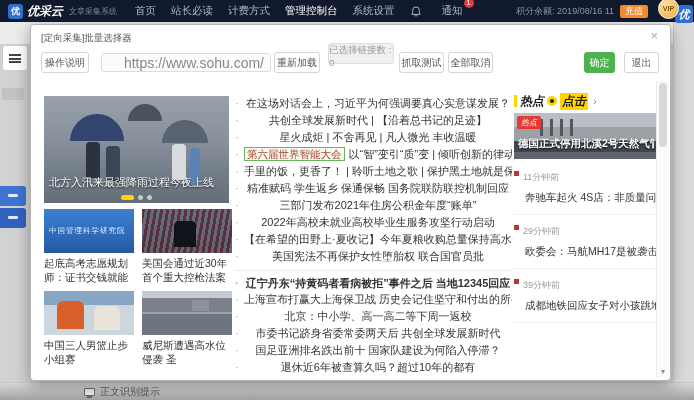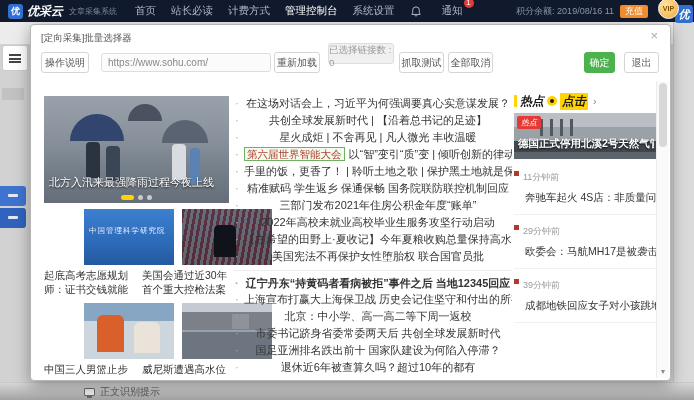--- a/index.html
+++ b/index.html
@@ -46,21 +46,21 @@
   
   .modal { position:absolute; left:30px; top:24px; width:641px; height:357px; background:#fff;
     border:1px solid #b5b5b5; border-radius:4px; box-shadow:0 4px 16px rgba(0,0,0,.35); z-index:5; }
   .modal-title { position:absolute; left:10px; top:7px; font-size:9.5px; color:#555; }
   .modal-close { position:absolute; right:12px; top:4px; font-size:13px; color:#aaa; cursor:pointer; line-height:14px; }
 
   .tb-btn { position:absolute; top:27px; height:21px; font-size:10px; color:#555; background:#fff;
     border:1px solid #d5d5d5; border-radius:3px; cursor:pointer; font-family:inherit; padding:0; }
   .tb-help   { left:10px;  width:48px; }
   .tb-url    { position:absolute; top:28px; left:70px; width:170px; height:19px; background:#fbfbfb;
-    border:1px solid #ddd; border-radius:3px; color:#888; font-size:10px; padding:0 6px; font-family:inherit; }
+    border:1px solid #ddd; border-radius:3px; color:#888; font-size:14px; padding:0 6px; font-family:inherit;text-align:right; }
   .tb-reload { left:243px; width:46px; }
   .tb-count  { position:absolute; top:18px; left:297px; width:66px; height:21px; background:#f0f0f0;
     border:1px solid #ddd; border-radius:3px; color:#999; font-size:9.5px; display:grid; place-items:center; }
   .tb-test   { left:368px; width:45px; }
   .tb-cancel { left:417px; width:45px; }
   .tb-ok     { left:553px; width:31px; background:var(--accent-green,#4db14d); border-color:var(--accent-green,#4db14d); color:#fff; }
   .tb-exit   { left:593px; width:35px; }
 
   .content { position:absolute; top:56px; left:1px; right:1px; bottom:2px; background:#fff; overflow:hidden; }
 
@@ -77,21 +77,21 @@
   .f3 { left:128px; top:48px; background:#d8dbdf; } .f4 { left:146px; top:52px; background:#5b82b4; width:10px; }
   .carousel-caption { position:absolute; left:5px; right:5px; bottom:13px; color:#fff; font-size:11px;
     text-shadow:0 1px 2px rgba(0,0,0,.85); white-space:nowrap; overflow:hidden; }
   .dots { position:absolute; bottom:3px; left:0; right:0; display:flex; justify-content:center; gap:4px; cursor:pointer; }
   .dot { width:5px; height:5px; border-radius:50%; background:#c9c9c9; }
   .dot.active { width:13px; border-radius:3px; background:var(--accent-yellow,#ffd400); }
 
   .thumbs { position:absolute; left:12px; top:128px; width:188px; display:grid;
     grid-template-columns:90px 90px; column-gap:8px; row-gap:7px; }
   .thumb { cursor:pointer; }
-  .thumb-img { position:relative; width:90px; height:56px; overflow:hidden;margin-left:40px; }
+  .thumb-img { position:relative; width:90px; height:44px; overflow:hidden; }
   .thumb-cap { font-size:10.5px; color:#333; line-height:14px; margin-top:3px; max-height:28px; overflow:hidden; }
   .overlay-text { position:absolute; top:17px; left:5px; font-size:7.5px; color:#eaf2ff; letter-spacing:1px; }
   .sign   { background:linear-gradient(180deg,#3c80cf,#2d6ab8 60%,#245a9e); }
   .biden  { background:linear-gradient(180deg,#273149,#1d2335); }
   .biden::before { content:""; position:absolute; inset:0;
     background:repeating-linear-gradient(100deg, rgba(178,58,58,.8) 0 3px, rgba(232,228,222,.75) 3px 6px); opacity:.45; }
   .biden::after { content:""; position:absolute; left:36%; top:28%; width:24%; height:58%; background:#10131a; border-radius:5px 5px 0 0; }
   .basketball { background:linear-gradient(180deg,#87a6c4 0 32%, #cdd6dc 32% 100%); }
   .basketball::before { content:""; position:absolute; left:14%; top:22%; width:30%; height:65%; background:#d95f2b; border-radius:6px 6px 0 0; }
   .basketball::after  { content:""; position:absolute; right:16%; top:34%; width:28%; height:55%; background:#e9e3d9; border-radius:6px 6px 0 0; }

